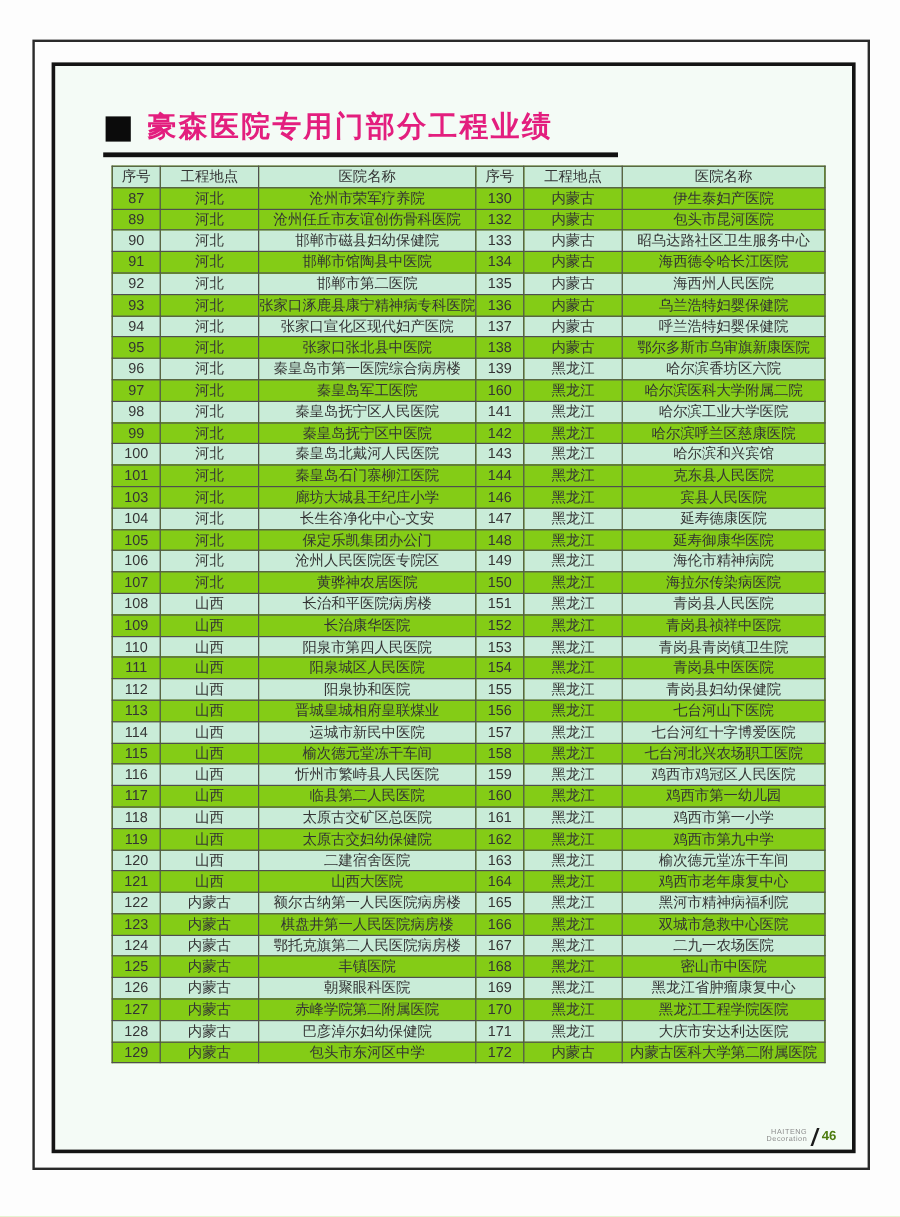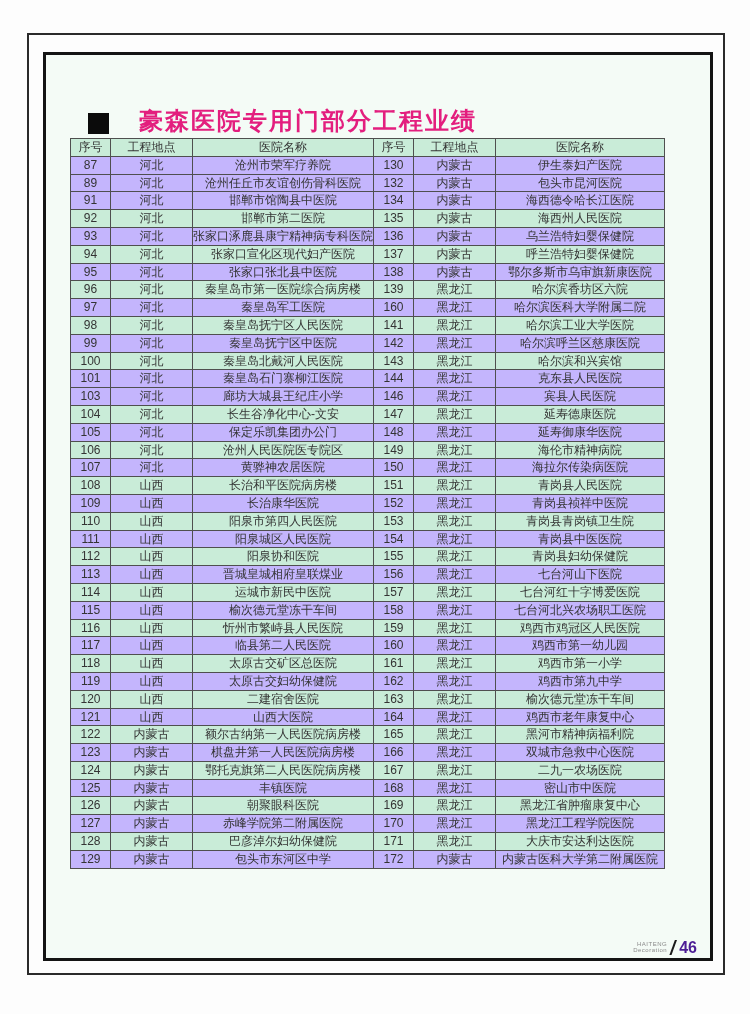--- a/index.html
+++ b/index.html
@@ -18,27 +18,27 @@
     position:absolute;left:43px;top:52px;width:664px;height:903px;
     border:3px solid #141414;background:var(--page-bg,#f4fbf6);
   }
   .title-row{
     position:absolute;left:40px;top:34px;
     display:flex;align-items:center;gap:14px;
     border-bottom:4px solid #111;padding:0 54px 6px 2px;
   }
   .bullet{width:21px;height:21px;background:#0b0b0b;display:inline-block;margin-top:4px;}
   h1.title{
-    margin:16px;font-size:24px;font-weight:bold;letter-spacing:2px;
+    margin:0;font-size:24px;font-weight:bold;letter-spacing:2px;
     color:var(--accent,#e31e7e);white-space:nowrap;
   }
   table.grid{
-    position:absolute;left:24px;top:83px;
+    position:absolute;left:47px;top:83px;
     border-collapse:collapse;table-layout:fixed;
-    background:#c4b5fd;
+    background:#84cc16;
   }
   table.grid th, table.grid td{
     border:1px solid #4f4f4f;
     padding:0;text-align:center;vertical-align:middle;
     font-size:12px;line-height:16.8px;height:16.8px;
     white-space:nowrap;overflow:hidden;color:#343434;
   }
   table.grid th{
     background:var(--row-green,#c9ecd8);
     font-weight:normal;font-size:12px;
@@ -57,21 +57,21 @@
     font-size:6px;line-height:6px;color:#8a8a8a;letter-spacing:.5px;
     padding-bottom:2px;
   }
   .slash{
     width:10px;height:15px;position:relative;overflow:hidden;display:inline-block;
   }
   .slash::after{
     content:"";position:absolute;left:4px;top:-2px;width:2px;height:20px;
     background:#1a1a1a;transform:rotate(20deg);
   }
-  .pagenum{font-size:16px;font-weight:bold;color:#4c1d95;line-height:15px;}
+  .pagenum{font-size:11px;font-weight:bold;color:#4d7c0f;line-height:15px;}
 </style>
 </head>
 <body>
 
 <div class="outer-frame"></div>
 
 <div class="inner-frame">
 
   <div class="title-row">
     <span class="bullet"></span>
@@ -107,20 +107,28 @@
           <td class="name">伊生泰妇产医院</td>
         </tr>
         <tr>
           <td>89</td>
           <td>河北</td>
           <td class="name">沧州任丘市友谊创伤骨科医院</td>
           <td>132</td>
           <td>内蒙古</td>
           <td class="name">包头市昆河医院</td>
         </tr>
+        <tr class="alt">
+          <td>90</td>
+          <td>河北</td>
+          <td class="name">邯郸市磁县妇幼保健院</td>
+          <td>133</td>
+          <td>内蒙古</td>
+          <td class="name">昭乌达路社区卫生服务中心</td>
+        </tr>
         <tr>
           <td>91</td>
           <td>河北</td>
           <td class="name">邯郸市馆陶县中医院</td>
           <td>134</td>
           <td>内蒙古</td>
           <td class="name">海西德令哈长江医院</td>
         </tr>
         <tr class="alt">
           <td>92</td>

